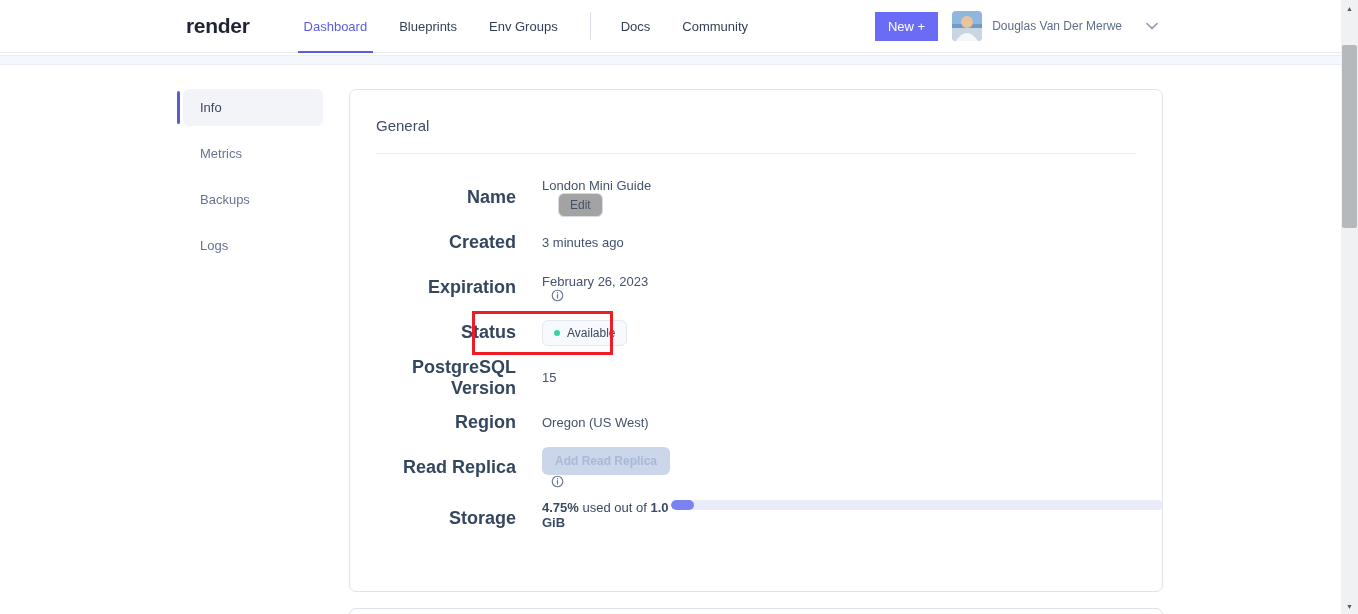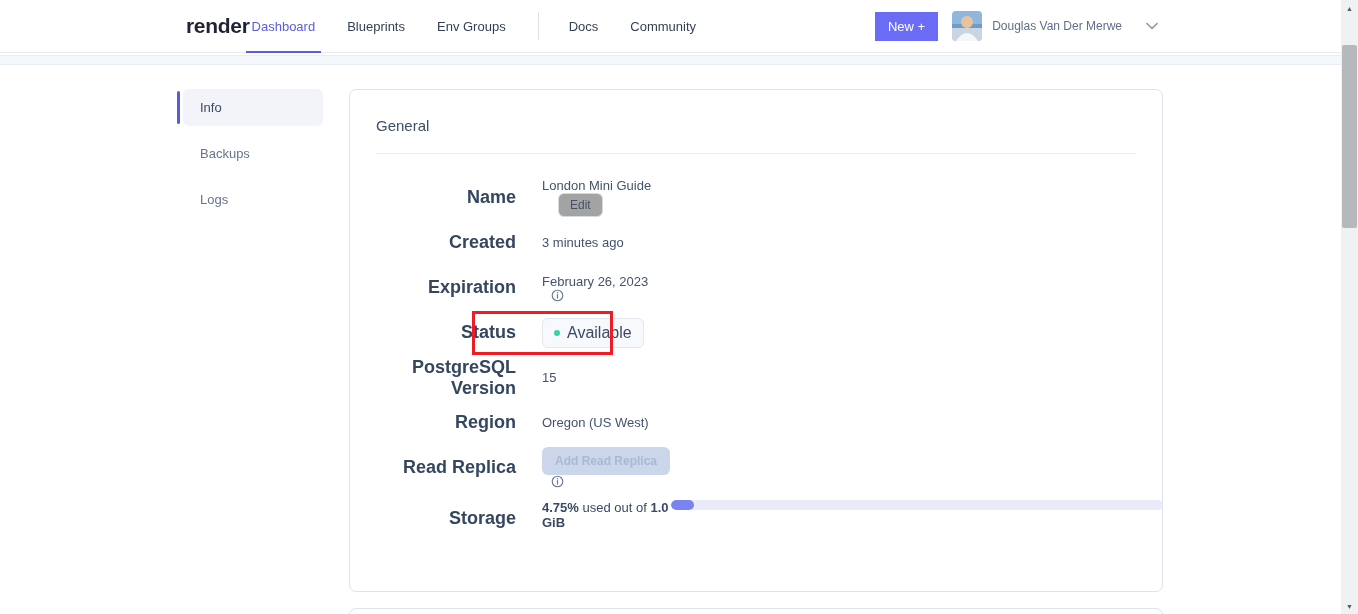--- a/index.html
+++ b/index.html
@@ -30,20 +30,21 @@
     font-size: 21px;
     font-weight: 700;
     color: #1f2333;
     letter-spacing: -0.3px;
     margin-left: 16px;
     cursor: pointer;
   }
   .nav {
     display: flex;
     align-items: center;
+    margin-left: 52px;
     height: 100%;
   }
   .nav-item {
     position: relative;
     font-size: 13px;
     color: #333f52;
     padding: 0 2px;
     margin-right: 28px;
     height: 100%;
     display: flex;
@@ -202,21 +203,21 @@
     display: inline-flex;
     cursor: pointer;
   }
   .status-badge {
     display: inline-flex;
     align-items: center;
     background: #f7f9fc;
     border: 1px solid #e2e8f0;
     border-radius: 6px;
     padding: 5px 11px;
-    font-size: 16px;
+    font-size: 12px;
     color: #3a4a63;
   }
   .status-dot {
     width: 6px; height: 6px;
     border-radius: 50%;
     background: #38d4a0;
     margin-right: 7px;
   }
   .annotation-box {
     position: absolute;
@@ -328,20 +329,21 @@
       </div>
     </div>
   </div>
 </div>
 
 <div class="strip"></div>
 
 <div class="content">
   <div class="sidebar">
     <div class="side-item active">Info</div>
+    <div class="side-item">Metrics</div>
     <div class="side-item">Backups</div>
     <div class="side-item">Logs</div>
   </div>
 
   <div class="card">
     <div class="card-title">General</div>
     <div class="card-divider"></div>
 
     <div class="rows">
 

